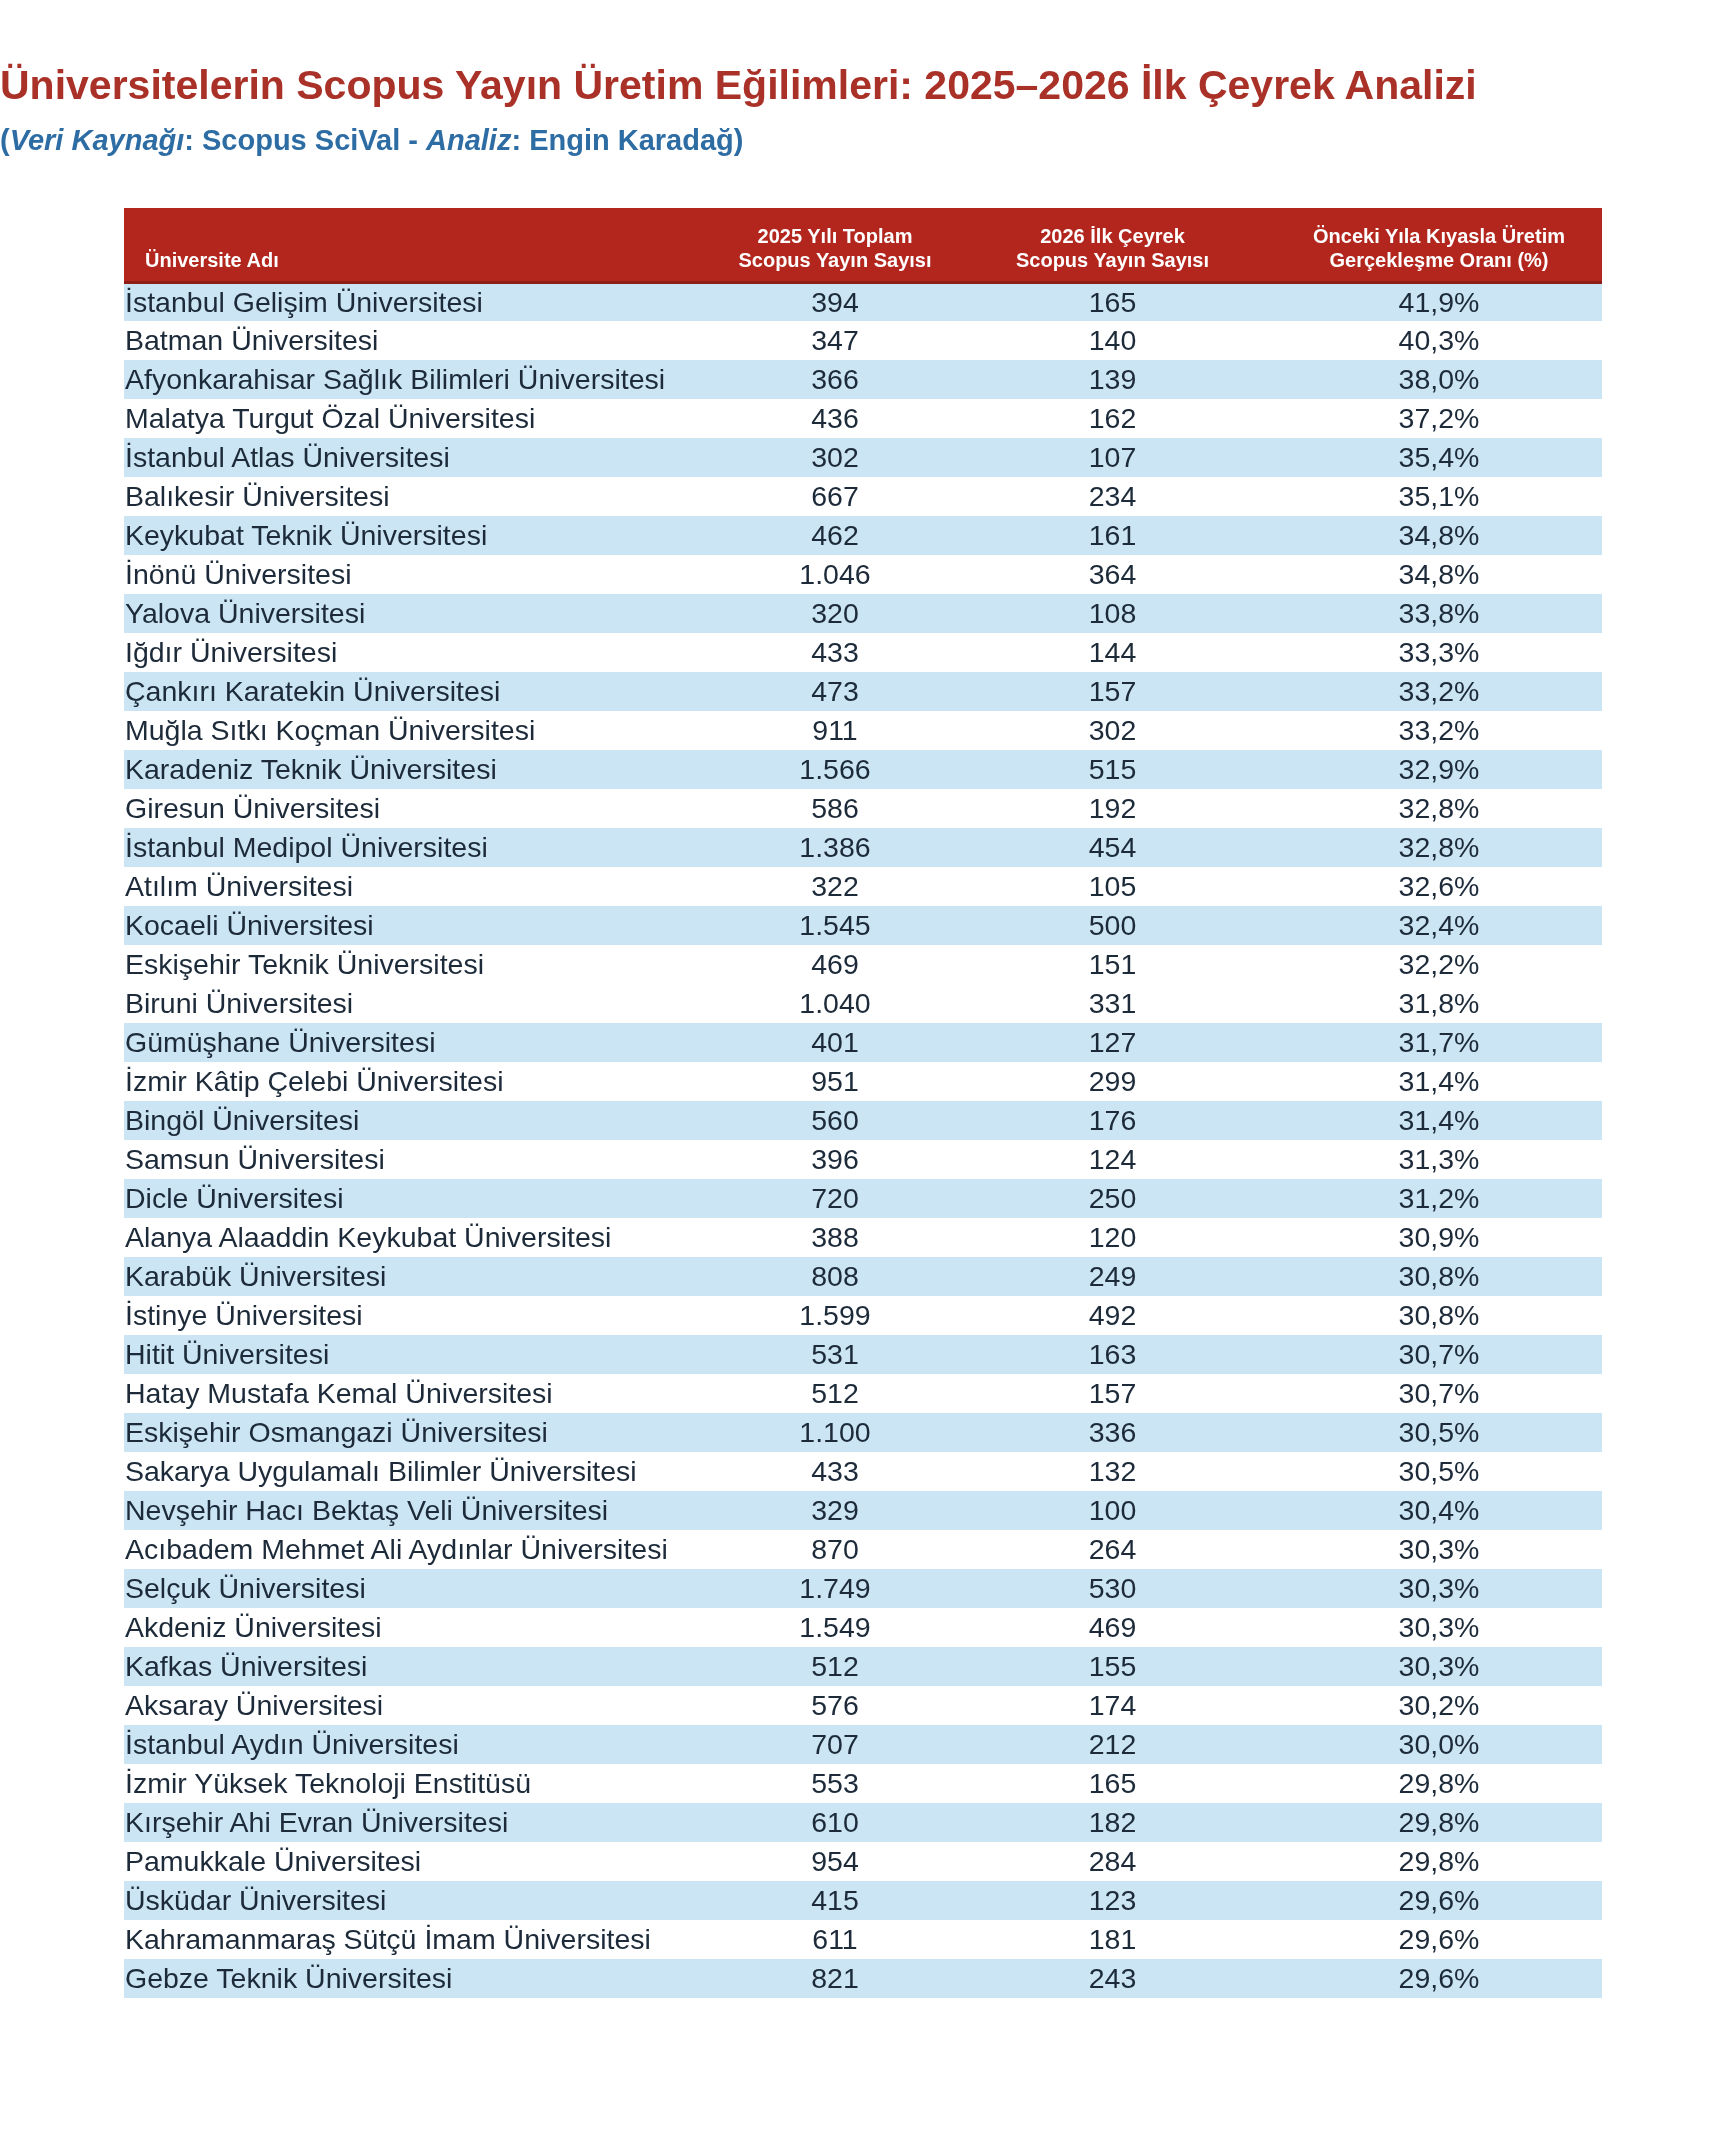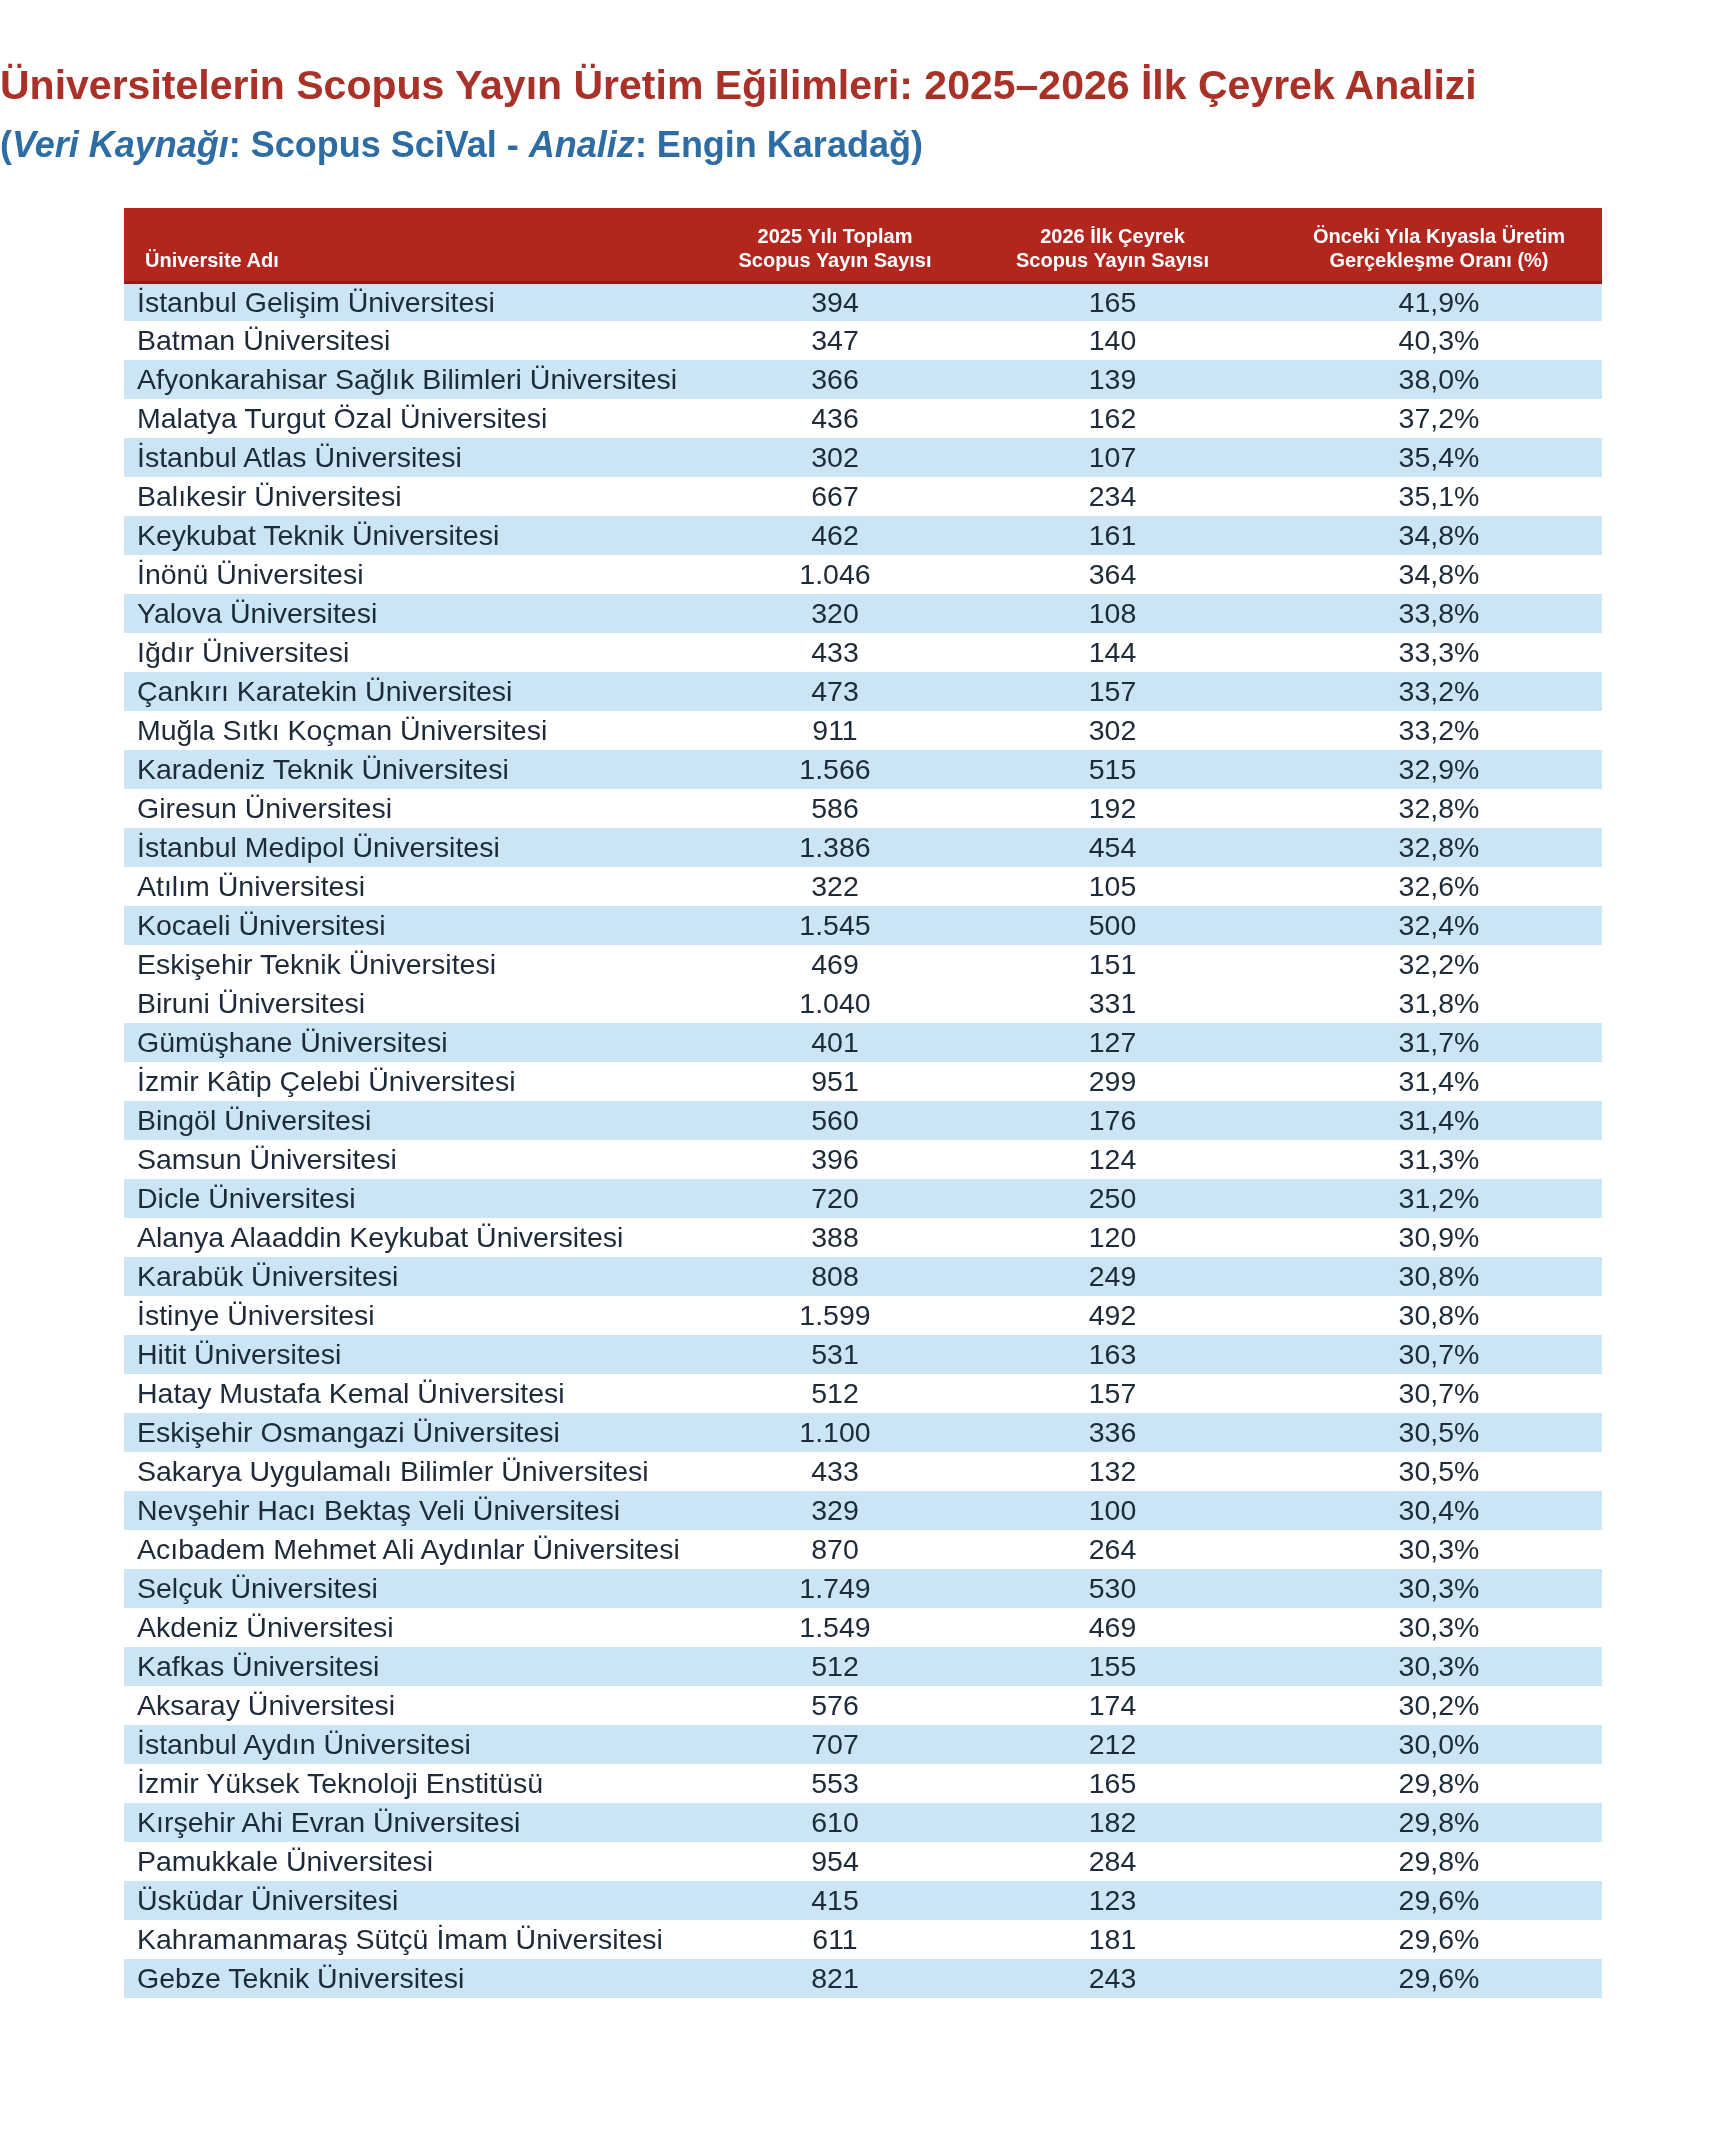--- a/index.html
+++ b/index.html
@@ -30,21 +30,21 @@
     text-align: left;
   }
   .title {
     font-size: 41px;
     font-weight: bold;
     color: var(--title-text);
     line-height: 1.25;
   }
   .subtitle {
     margin-top: 11.7px;
-    font-size: 36px;
+    font-size: 29px;
     font-weight: bold;
     color: var(--subtitle-text);
     line-height: 1.2;
   }
   .subtitle .it { font-style: italic; }
   table.data-table {
     position: absolute;
     left: 124px;
     top: 208px;
     width: 1478px;
@@ -74,21 +74,21 @@
     color: var(--cell-text);
     text-align: center;
     vertical-align: middle;
     padding: 0 8.4px;
     line-height: 1;
     white-space: nowrap;
     overflow: hidden;
   }
   table.data-table td:first-child {
     text-align: left;
-    padding-left: 13px;
+    padding-left: 1px;
   }
   table.data-table tbody tr.alt { background: var(--row-alt-bg); }
   table.data-table tbody tr { background: var(--row-bg); }
 </style>
 </head>
 <body>
 
 <div class="page">
   <div class="heading">
     <h1 class="title">Üniversitelerin Scopus Yayın Üretim Eğilimleri: 2025–2026 İlk Çeyrek Analizi</h1>

